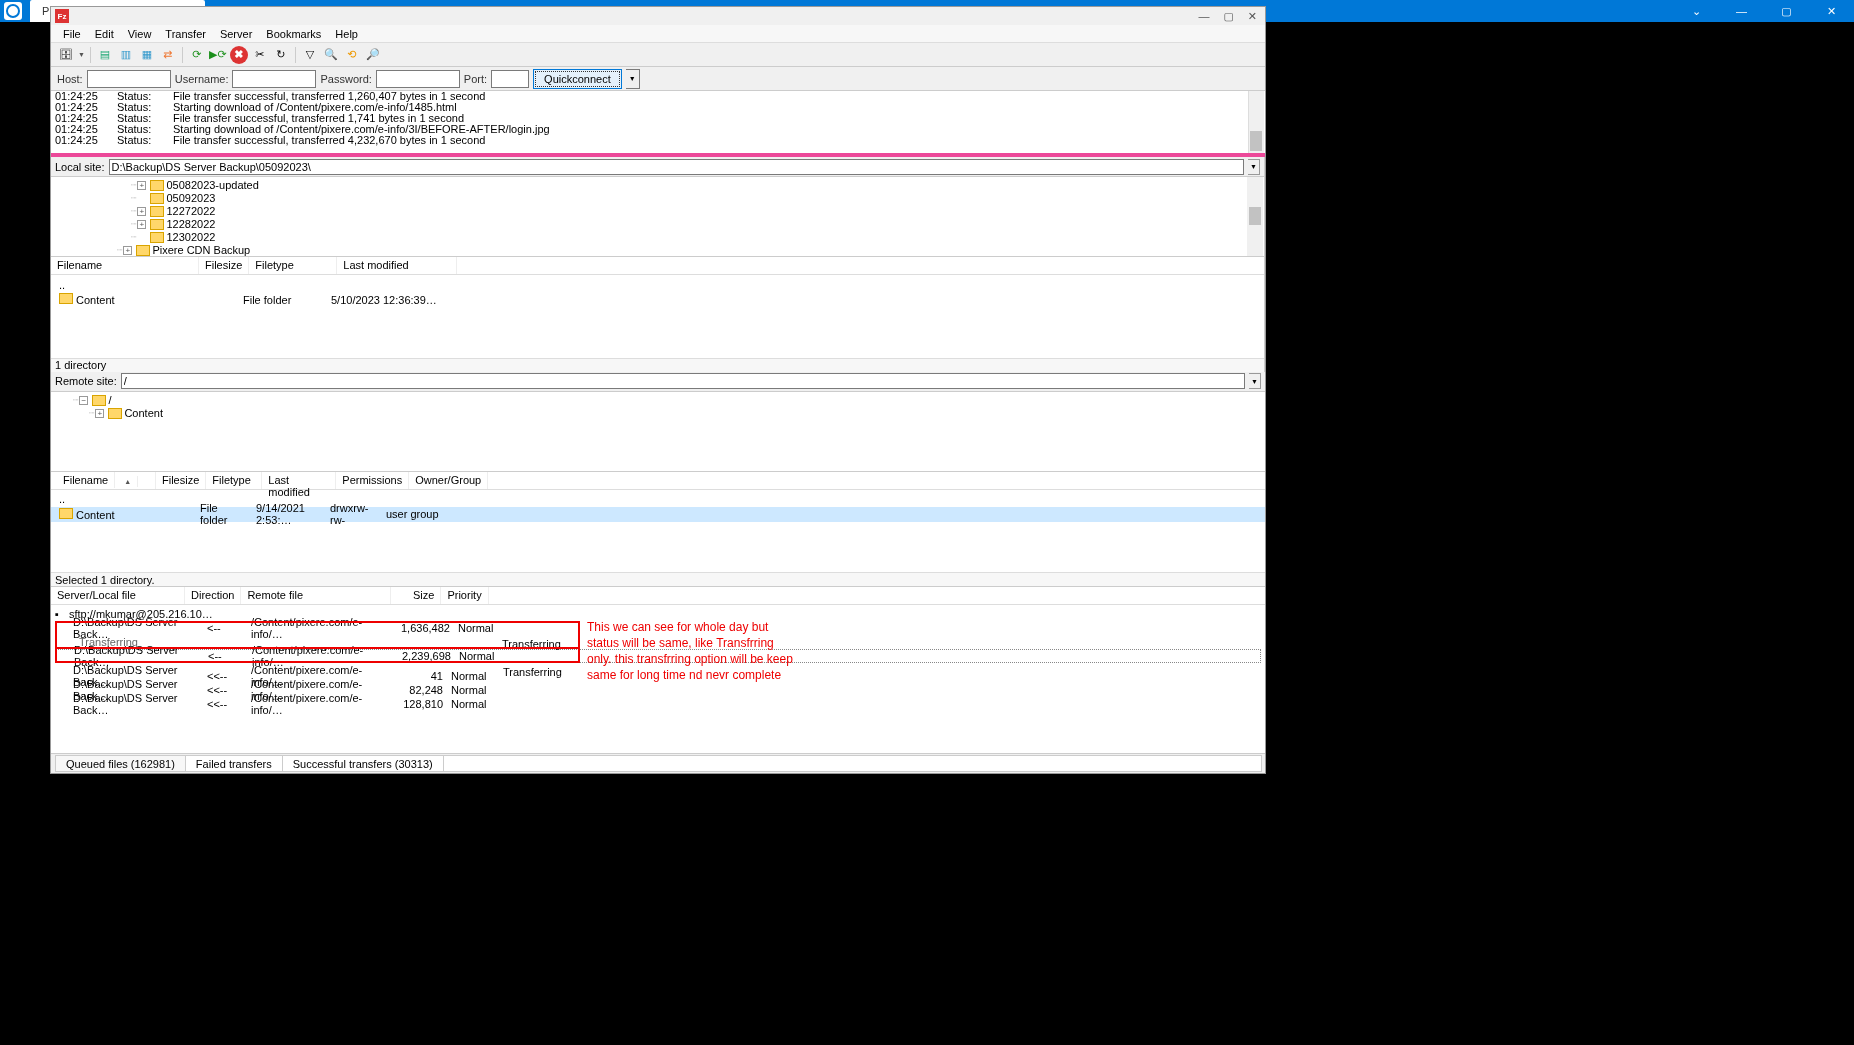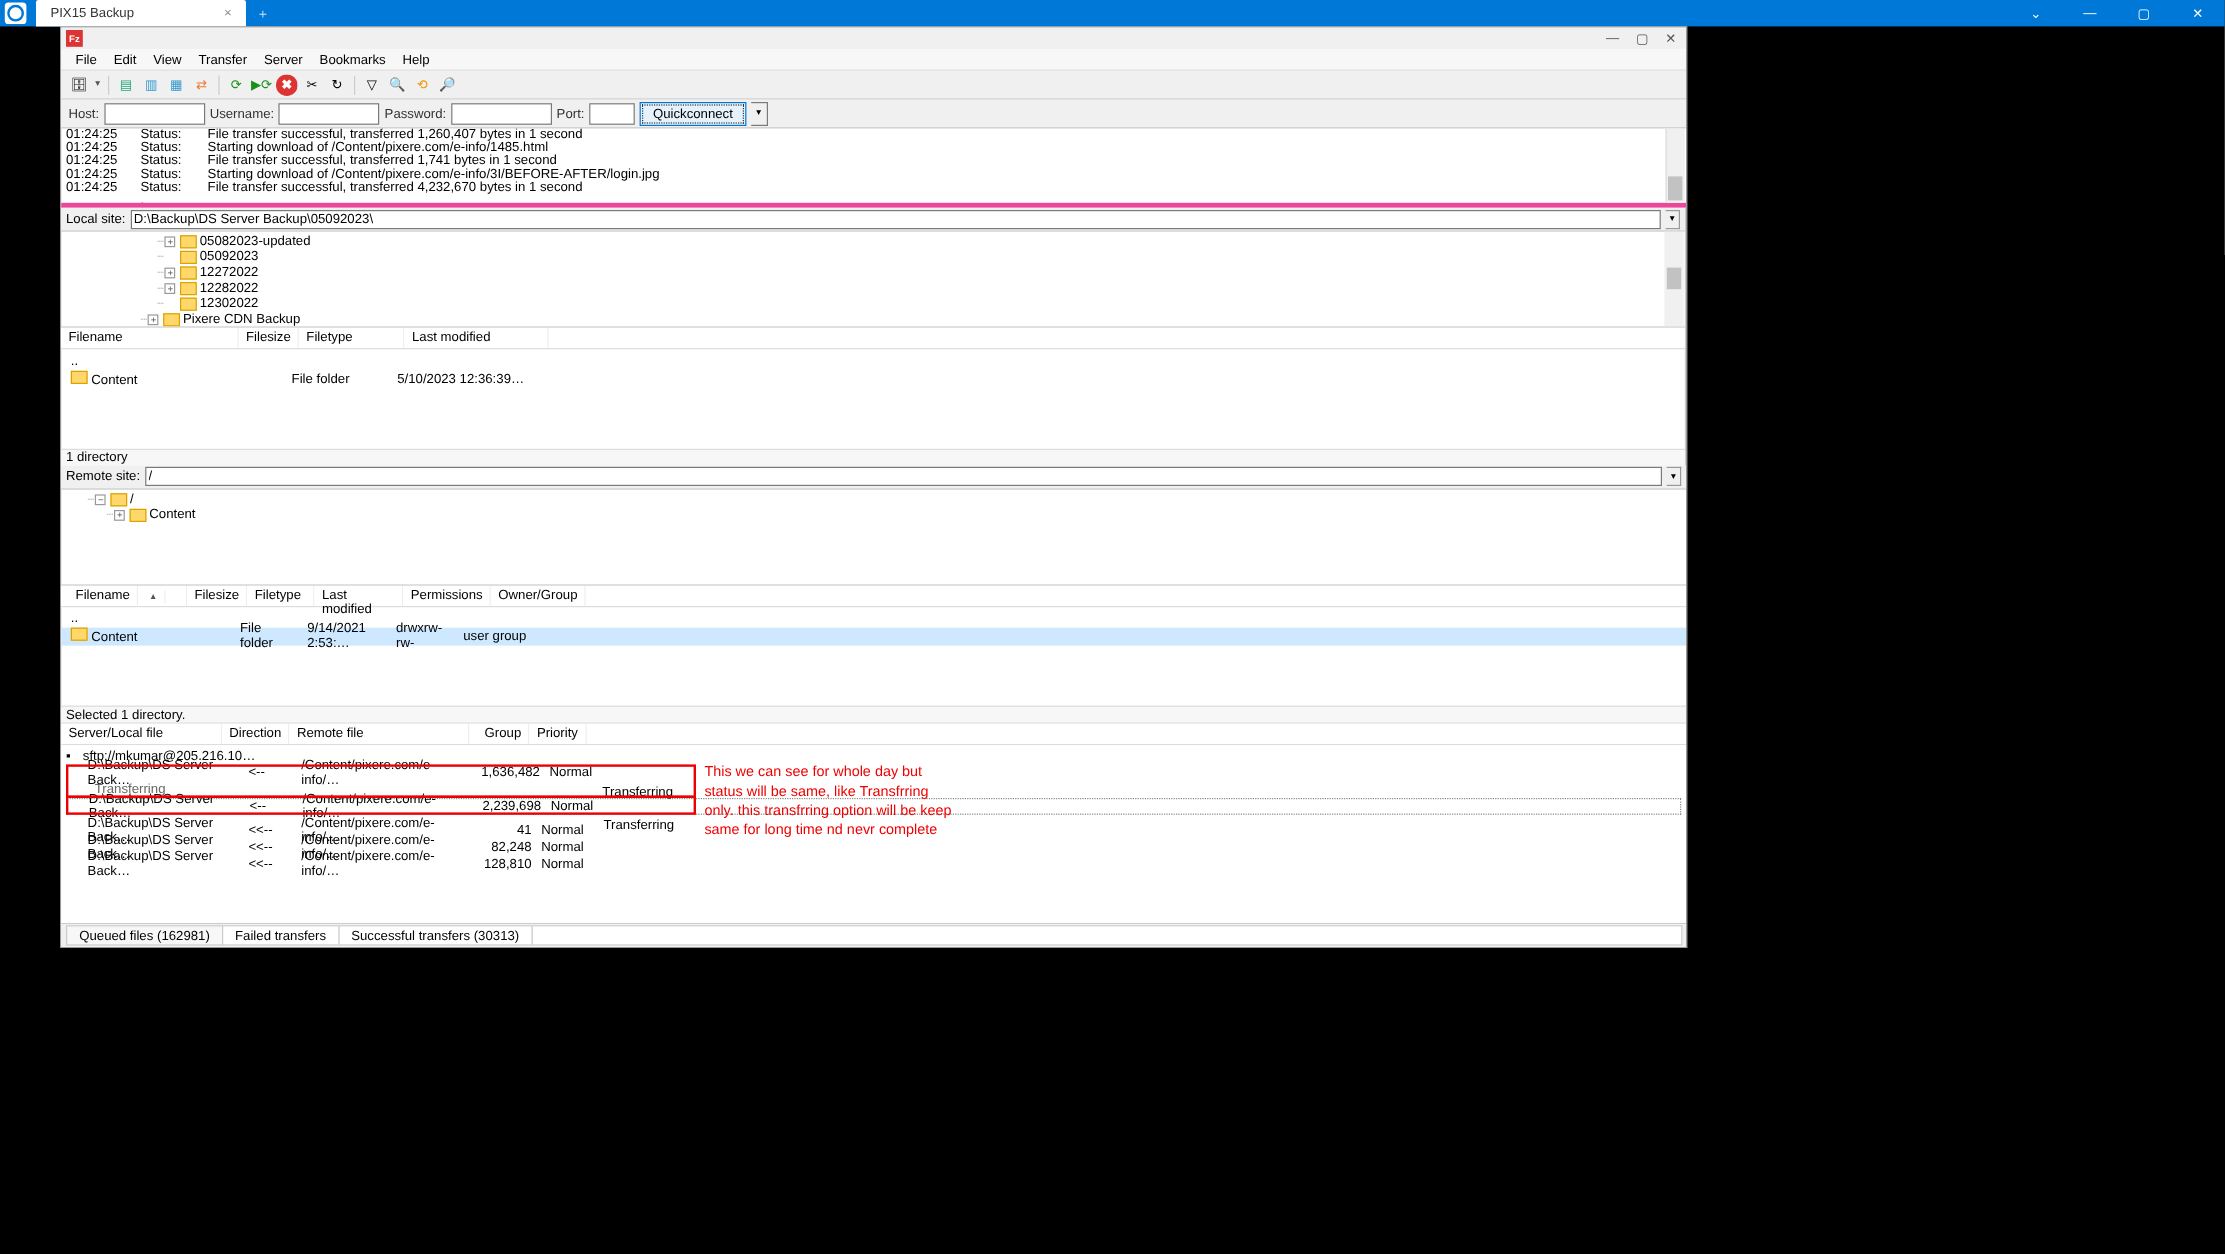--- a/index.html
+++ b/index.html
@@ -5,21 +5,21 @@
 * { margin: 0; padding: 0; box-sizing: border-box; font-family: "Segoe UI", Tahoma, sans-serif; font-size: 11px; }
 body { background: #000; width: 1854px; height: 1045px; overflow: hidden; }
 
 .titlebar { background: #0078d7; height: 22px; display: flex; align-items: stretch; color: #fff; }
 .tab { background: #fff; color: #333; display: flex; align-items: center; padding: 0 12px; gap: 8px; border-radius: 2px 2px 0 0; margin-left: 4px; width: 175px; position: relative; }
 .tab .close { color: #888; margin-left: auto; cursor: pointer; }
 .newtab { width: 28px; display: flex; align-items: center; justify-content: center; color: #fff; opacity: .8; }
 .win-controls { margin-left: auto; display: flex; }
 .win-controls span { width: 45px; display: flex; align-items: center; justify-content: center; color: #fff; }
 
-.app { position: absolute; left: 50px; top: 22px; width: 1356px; height: 768px; background: #fff; border: 1px solid #999; display: flex; flex-direction: column; }
+.app { position: absolute; left: 50px; top: 6px; width: 1216px; height: 768px; background: #fff; border: 1px solid #999; display: flex; flex-direction: column; }
 .app-titlebar { height: 18px; background: #f0f0f0; display: flex; align-items: center; padding: 0 4px; gap: 4px; }
 .fz-icon { width: 14px; height: 14px; background: #d33; display: inline-flex; align-items: center; justify-content: center; color: #fff; font-size: 8px; font-weight: bold; }
 .app-titlebar .win-ctrl { margin-left: auto; display: flex; gap: 14px; color: #555; padding-right: 4px; }
 .menubar { height: 18px; display: flex; gap: 2px; padding: 0 6px; align-items: center; background: #f7f7f7; border-bottom: 1px solid #ddd; }
 .menubar span { padding: 1px 6px; }
 .toolbar { height: 24px; display: flex; align-items: center; gap: 3px; padding: 0 6px; background: #f0f0f0; border-bottom: 1px solid #ccc; }
 .toolbar .tbtn { width: 18px; height: 18px; display: inline-flex; align-items: center; justify-content: center; border: 1px solid transparent; border-radius: 2px; }
 .toolbar .sep { width: 1px; height: 16px; background: #ccc; margin: 0 2px; }
 .toolbar .drop { font-size: 7px; color: #555; }
 .quickbar { height: 24px; display: flex; align-items: center; gap: 4px; padding: 0 6px; background: #f0f0f0; border-bottom: 1px solid #ccc; }
@@ -325,21 +325,21 @@
           </div>
         </div>
       <div class="statusline">Selected 1 directory.</div>
     </div>
   </div>
 
   <div class="queuehdr">
     <span class="qcol-sl">Server/Local file</span>
     <span class="qcol-dr">Direction</span>
     <span class="qcol-rf">Remote file</span>
-    <span class="qcol-sz">Group</span>
+    <span class="qcol-sz">Size</span>
     <span class="qcol-pr">Priority</span>
     <span class="qcol-st">Status</span>
   </div>
   <div class="queue" id="queue-list">
     <div class="row">
       <span style="width:10px;display:inline-flex;align-items:center;">▪</span>
       <span class="cell">sftp://mkumar@205.216.10…</span>
     </div>
 
     <div class="redbox" style="left:4px; top:16px; width:525px; height:28px;"></div>

